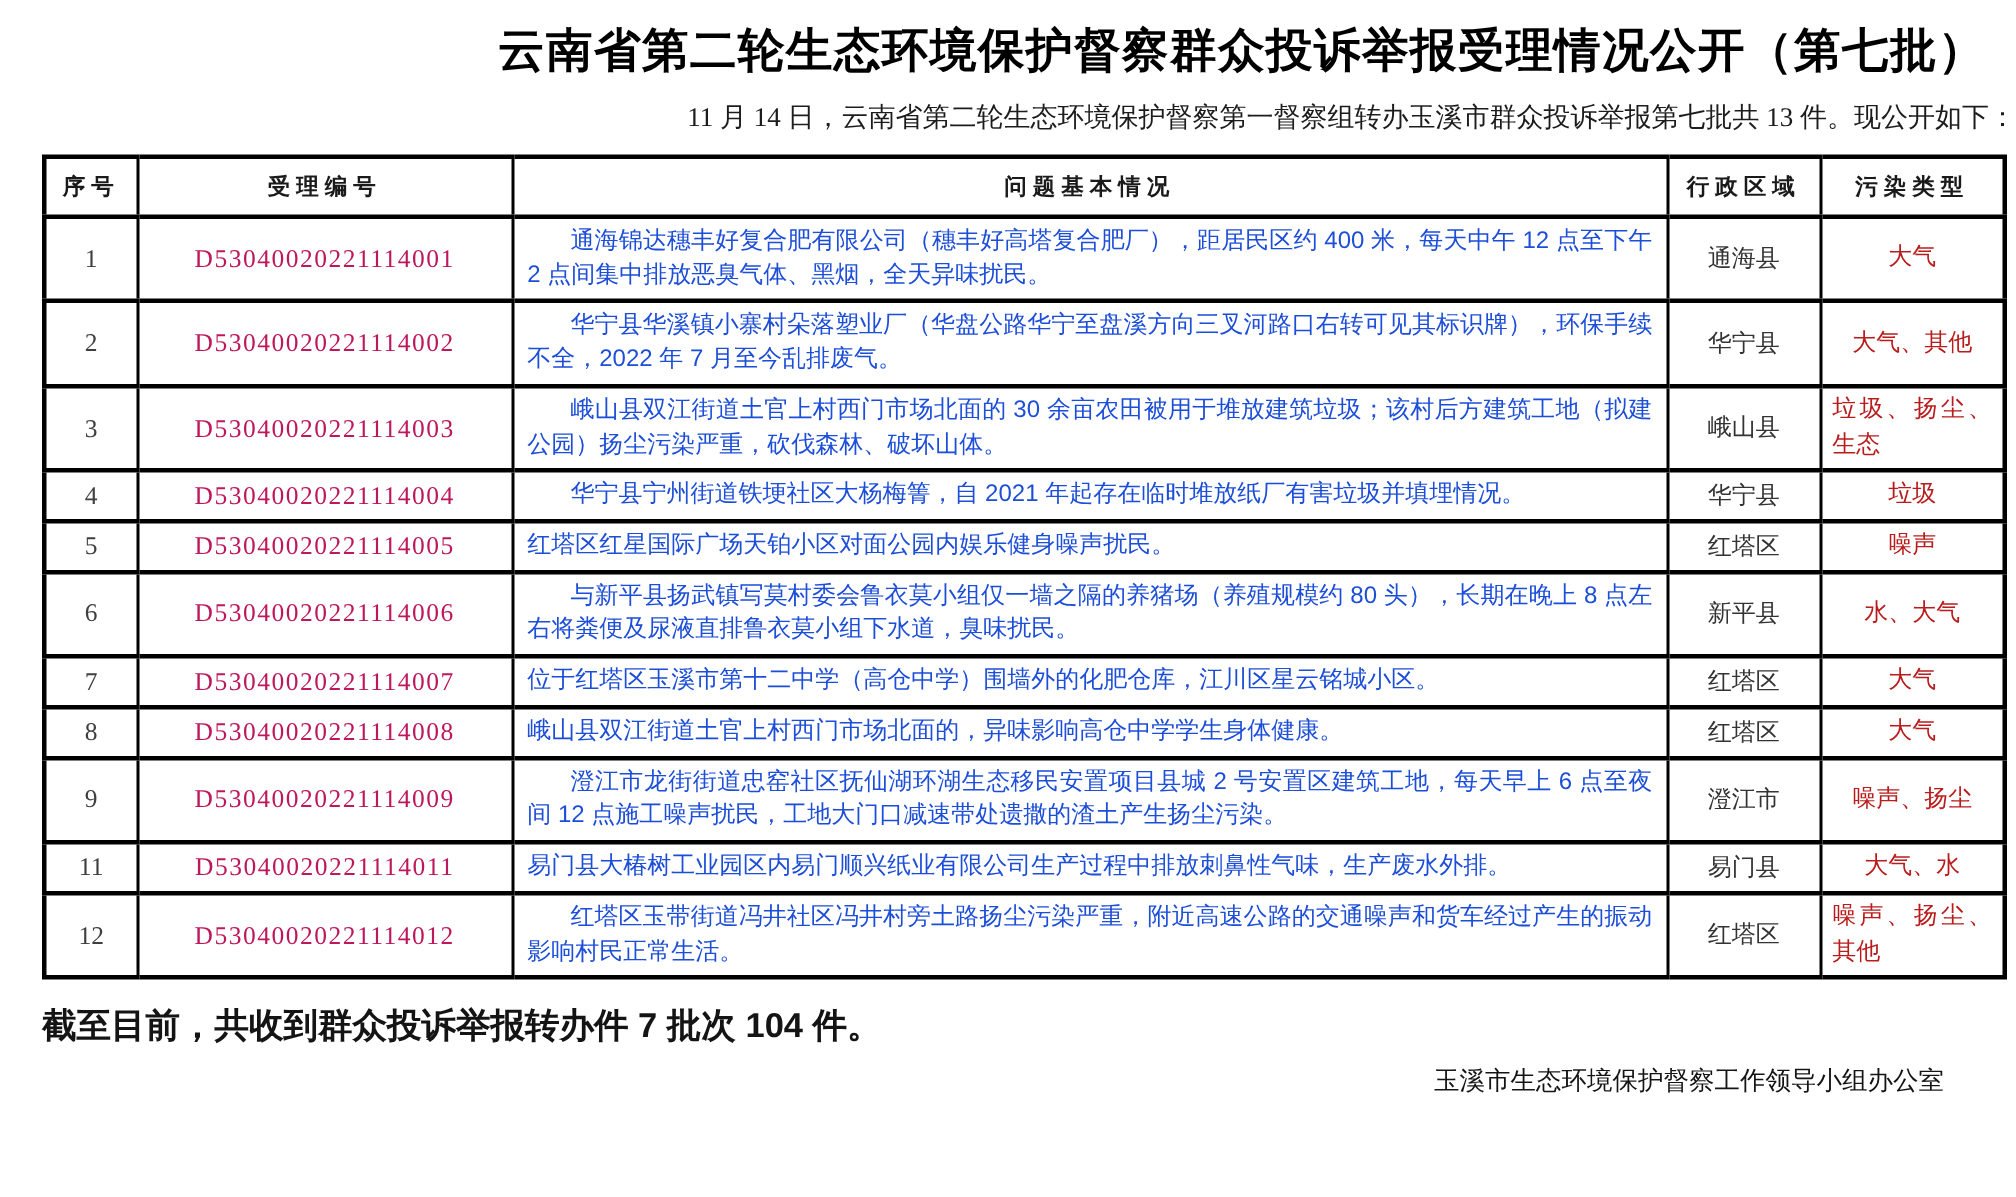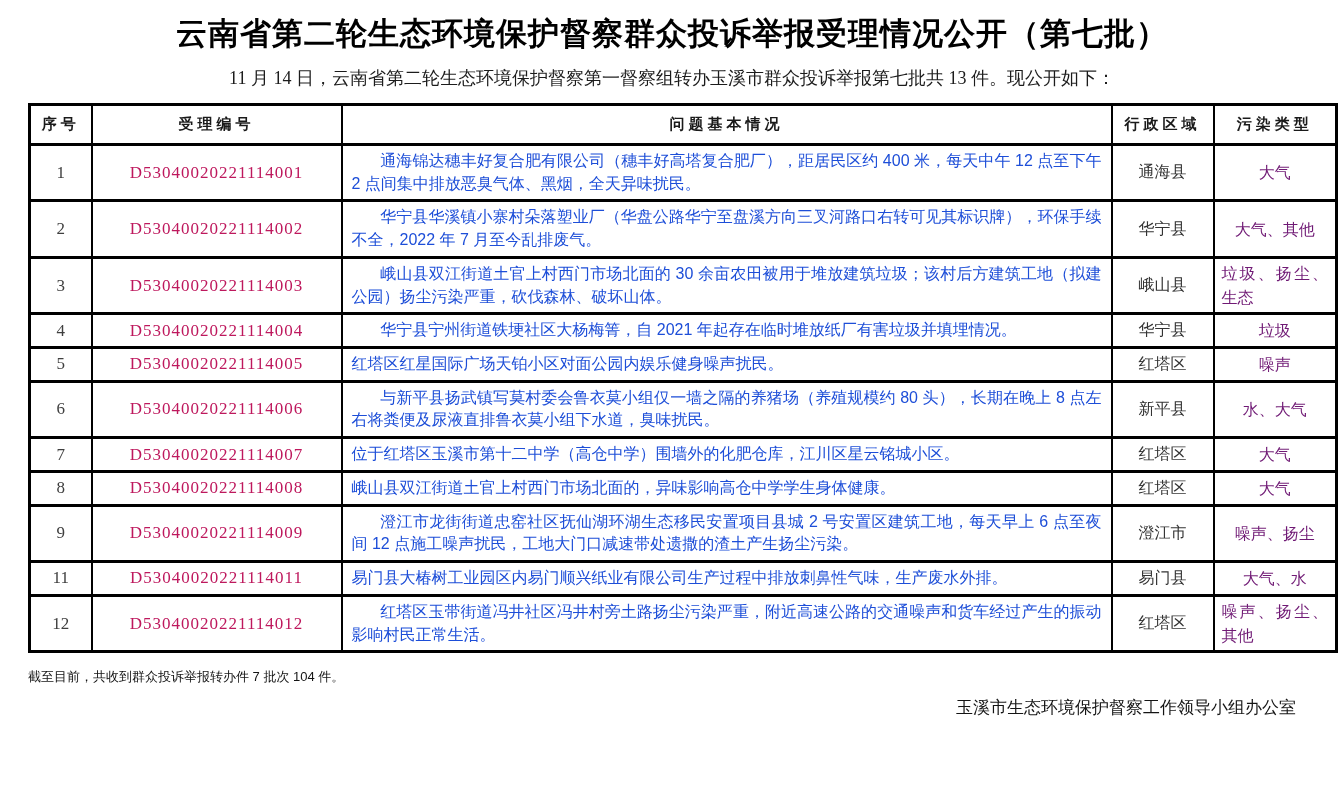--- a/index.html
+++ b/index.html
@@ -4,30 +4,30 @@
 <style>
   html,body { margin:0; padding:0; }
   body {
     width:1344px; height:798px; overflow:hidden;
     background:#ffffff; color:#111;
     font-family:"Liberation Sans", sans-serif;
     -webkit-font-smoothing:antialiased;
   }
   .page-title {
     margin:13px 20px 0 20px;
-    text-align:center;
+    text-align:right;
     font-family:Liberation Serif, serif;
     font-weight:bold;
     font-size:31px;
     letter-spacing:1px;
     color:#000;
   }
   .page-subtitle {
     margin-top:11px;
-    text-align:center;
+    text-align:right;
     font-family:"Liberation Serif", serif;
     font-size:18px;
     color:#1c1c1c;
   }
   table.complaints {
     border-collapse:collapse;
     table-layout:fixed;
     width:1307px;
     margin:13px 0 0 28px;
     border:3px solid #000;
@@ -65,33 +65,34 @@
     color:#1d4ed8;
   }
   .c-desc.indent { text-indent:1.8em; }
   .c-region {
     text-align:center;
     font-family:"Liberation Serif", serif;
     color:#333;
   }
   .c-poll {
     text-align:center;
-    font-family:Liberation Sans, sans-serif;
-    color:#701a75;
+    font-family:Liberation Mono, monospace;
+    color:#b91c1c;
     padding:2px 7px;
     line-height:1.45;
   }
   .c-poll.wrap {
     text-align:justify;
     text-align-last:left;
   }
   .summary-note {
     margin:15px 0 0 28px;
-    font-size:13px;
+    font-size:23px;
     color:#141414;
+    font-weight:bold;
   }
   .sign-wrap {
     display:flex;
     justify-content:flex-end;
     margin:9px 48px 0 0;
   }
   .sign-block {
     text-align:center;
     font-size:17px;
     line-height:1.55;

